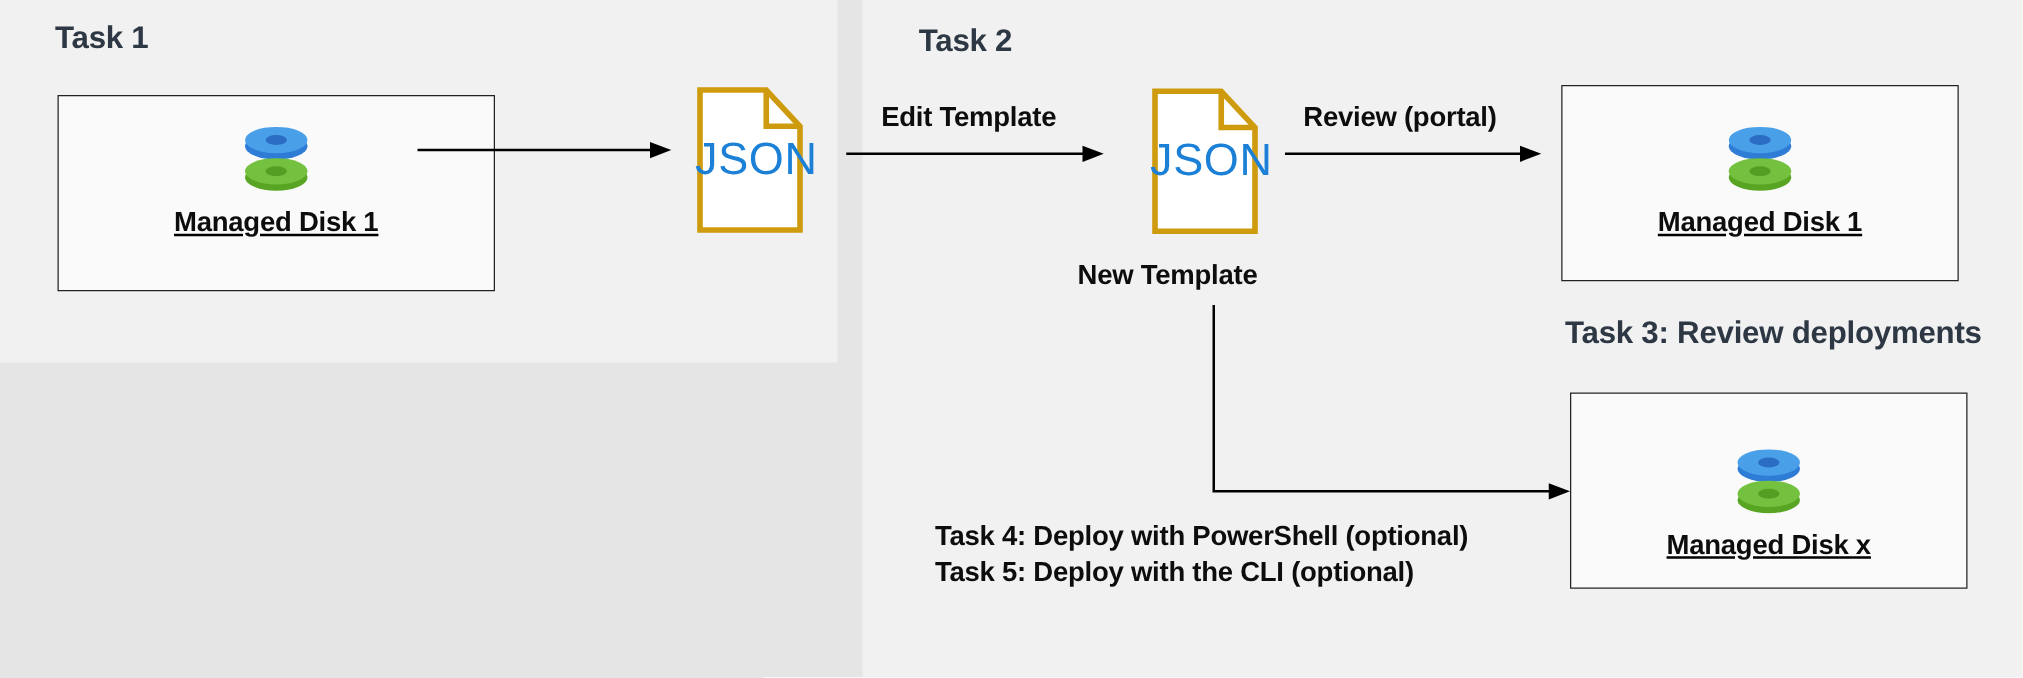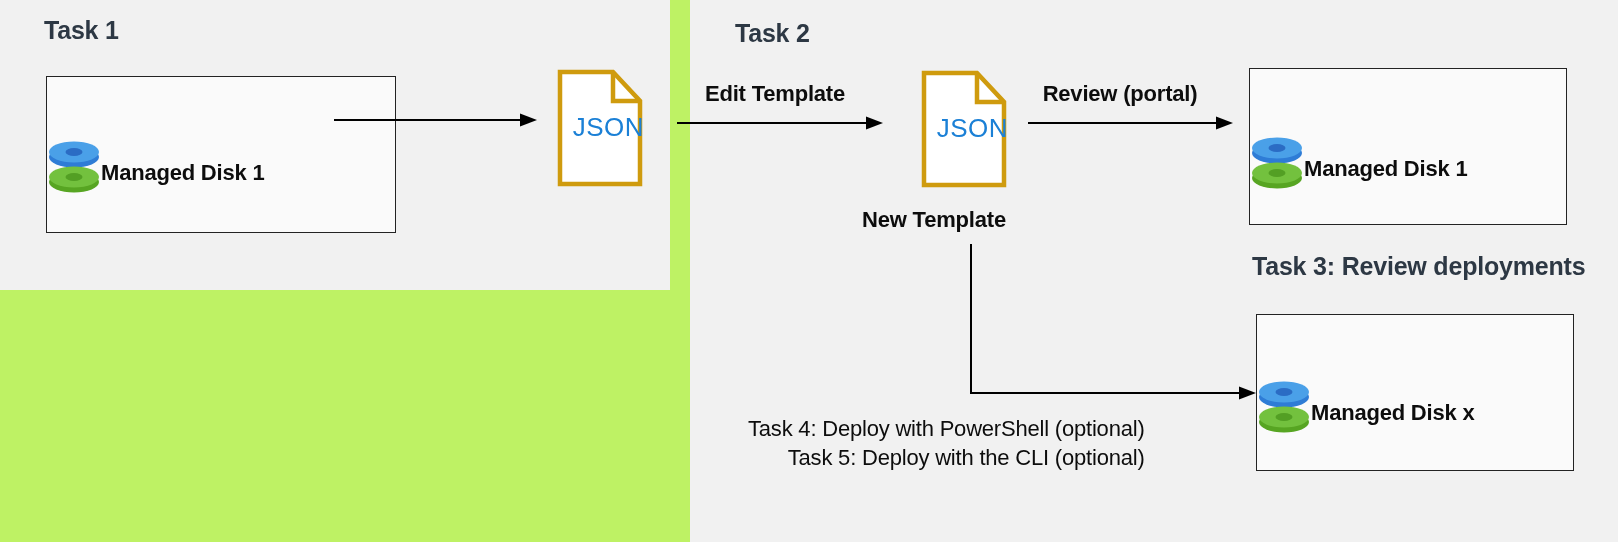--- a/index.html
+++ b/index.html
@@ -3,21 +3,21 @@
 <meta charset="utf-8">
 <style>
   html,body{margin:0;padding:0;background:#ffffff;}
   body{
     font-family:"Liberation Sans","DejaVu Sans",sans-serif;
     -webkit-font-smoothing:antialiased;
   }
   #canvas{
     position:relative;
     width:1618px;height:542px;
-    background:#bef264;
+    background:#e5e5e5;
     overflow:hidden;
   }
   .panel{
     position:absolute;
     background:var(--panel,#f1f1f1);
   }
   .heading{
     position:absolute;
     font-size:25px;font-weight:700;
     color:var(--heading,#2d3844);
@@ -30,50 +30,49 @@
     color:var(--label,#0d0d0d);
     letter-spacing:-0.2px;
     text-align:center;
     white-space:nowrap;
   }
   .disk-box{
     position:absolute;
     background:var(--box_bg,#fafafa);
     border:1.5px solid var(--box_border,#222222);
     box-sizing:border-box;
-    display:flex;flex-direction:row;align-items:center;
+    display:flex;flex-direction:column;align-items:center;text-decoration:underline;
   }
   .disk-box .box-label{
     font-size:22px;font-weight:700;
     color:var(--label,#0d0d0d);
     letter-spacing:-0.2px;
     margin-top:12px;
     white-space:nowrap;
   }
   .disk-icon{width:54px;height:52px;flex:0 0 auto;}
   .json-file{
     position:absolute;width:88px;height:120px;
   }
   .json-file .file-shape{position:absolute;left:0;top:0;width:100%;height:100%;}
   .json-file .json-text{
     position:absolute;left:0;right:0;top:50%;
     transform:translateY(-52%);
-    text-align:right;
-    font-size:26px;font-weight:400;
+    text-align:left;
+    font-size:36px;font-weight:400;
     color:var(--json_blue,#1b80d6);
     letter-spacing:0.5px;
   }
   .task45{
     position:absolute;
-    font-size:22px;font-weight:400;
+    font-size:22px;font-weight:700;
     color:var(--label,#0d0d0d);
     line-height:29px;
     letter-spacing:-0.2px;
     white-space:nowrap;
-    text-align:right;
   }
   #connectors{
     position:absolute;left:0;top:0;width:1618px;height:542px;
     pointer-events:none;
   }
   #connectors path{stroke:var(--arrow,#000000);stroke-width:2;fill:none;}
   #connectors path.head{fill:var(--arrow,#000000);stroke:none;}
 </style>
 </head>
 <body>
@@ -127,21 +126,21 @@
       <ellipse cx="27" cy="11" rx="8.5" ry="4" style="fill:var(--disk_blue_hole)"></ellipse>
       <ellipse cx="27" cy="41" rx="25" ry="10.5" style="fill:var(--disk_green_side)"></ellipse>
       <ellipse cx="27" cy="36" rx="25" ry="10.5" style="fill:var(--disk_green_top)"></ellipse>
       <ellipse cx="27" cy="36" rx="8.5" ry="4" style="fill:var(--disk_green_hole)"></ellipse>
     </svg>
     <div class="box-label">Managed Disk 1</div>
   </div>
 
   <div class="heading" style="left:1252px;top:252px;">Task 3: Review deployments</div>
 
-  <div class="disk-box" style="left:1256px;top:314px;width:318px;height:157px;padding-top:28px;">
+  <div class="disk-box" style="left:1256px;top:314px;width:318px;height:157px;padding-top:44px;">
     <svg class="disk-icon" viewBox="0 0 54 52">
       <ellipse cx="27" cy="16" rx="25" ry="10.5" style="fill:var(--disk_blue_side)"></ellipse>
       <ellipse cx="27" cy="11" rx="25" ry="10.5" style="fill:var(--disk_blue_top)"></ellipse>
       <ellipse cx="27" cy="11" rx="8.5" ry="4" style="fill:var(--disk_blue_hole)"></ellipse>
       <ellipse cx="27" cy="41" rx="25" ry="10.5" style="fill:var(--disk_green_side)"></ellipse>
       <ellipse cx="27" cy="36" rx="25" ry="10.5" style="fill:var(--disk_green_top)"></ellipse>
       <ellipse cx="27" cy="36" rx="8.5" ry="4" style="fill:var(--disk_green_hole)"></ellipse>
     </svg>
     <div class="box-label">Managed Disk x</div>
   </div>

